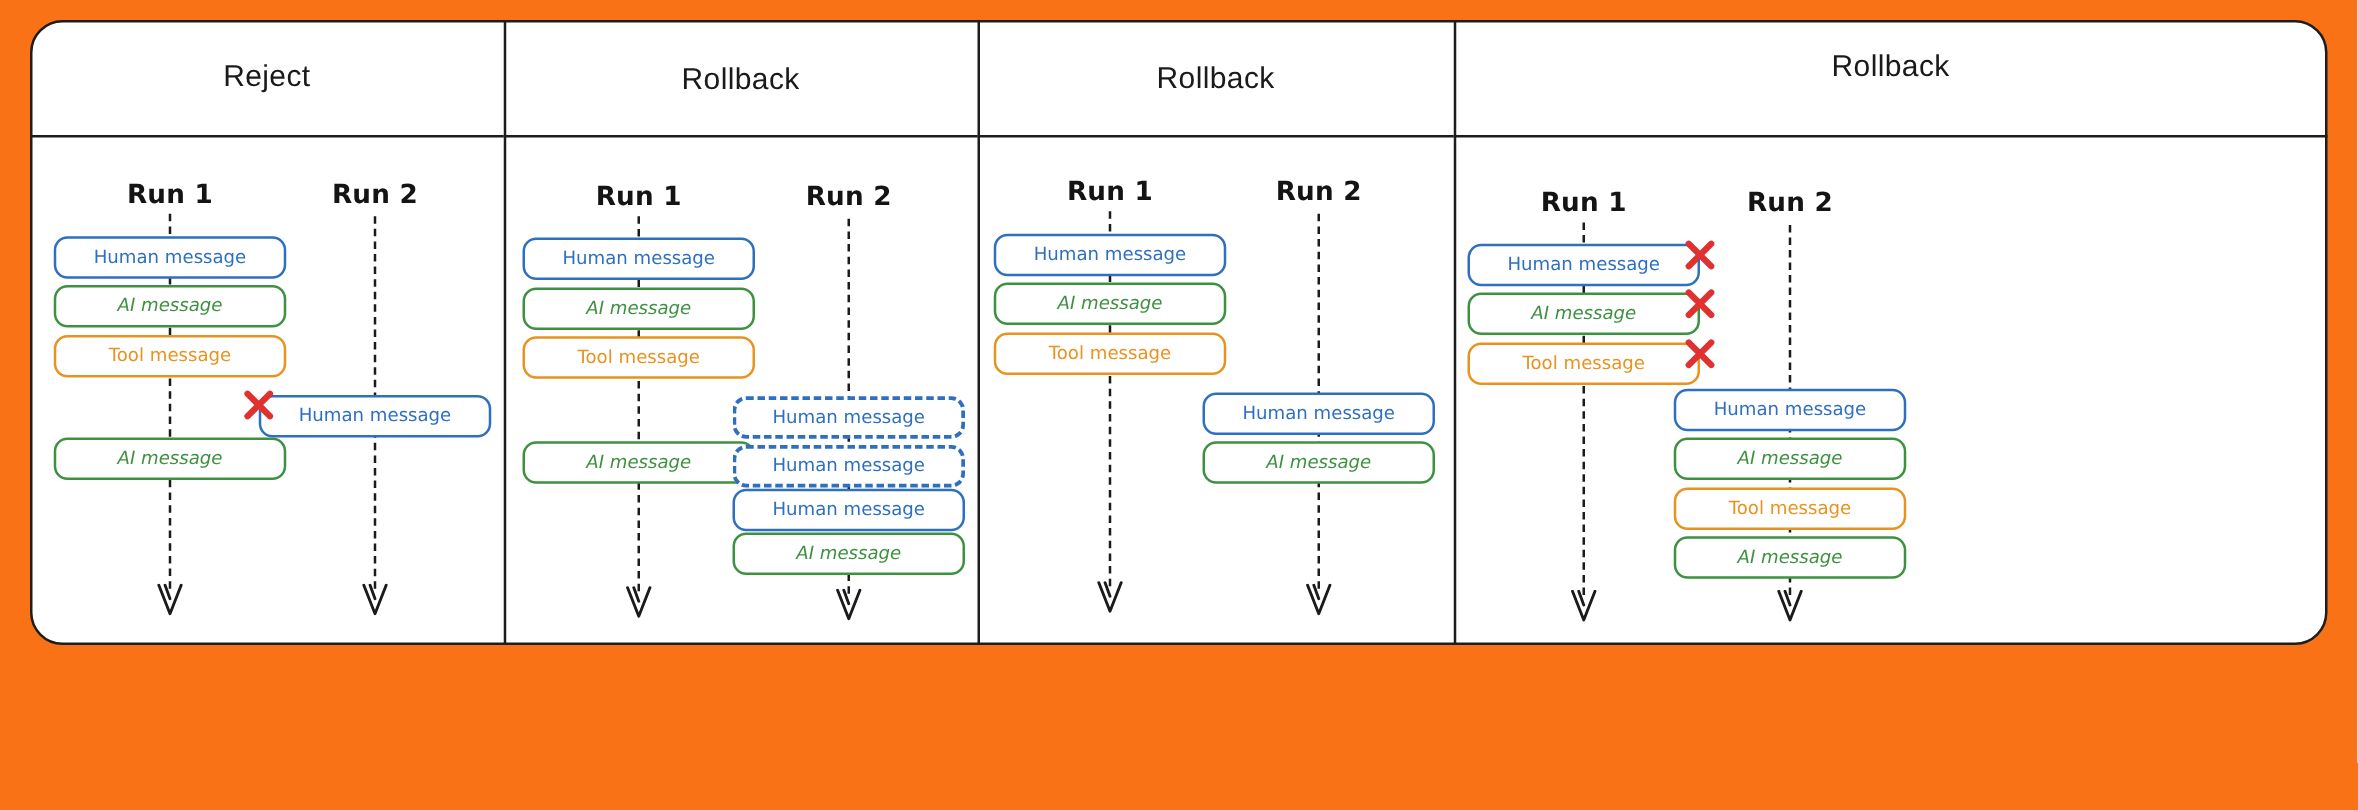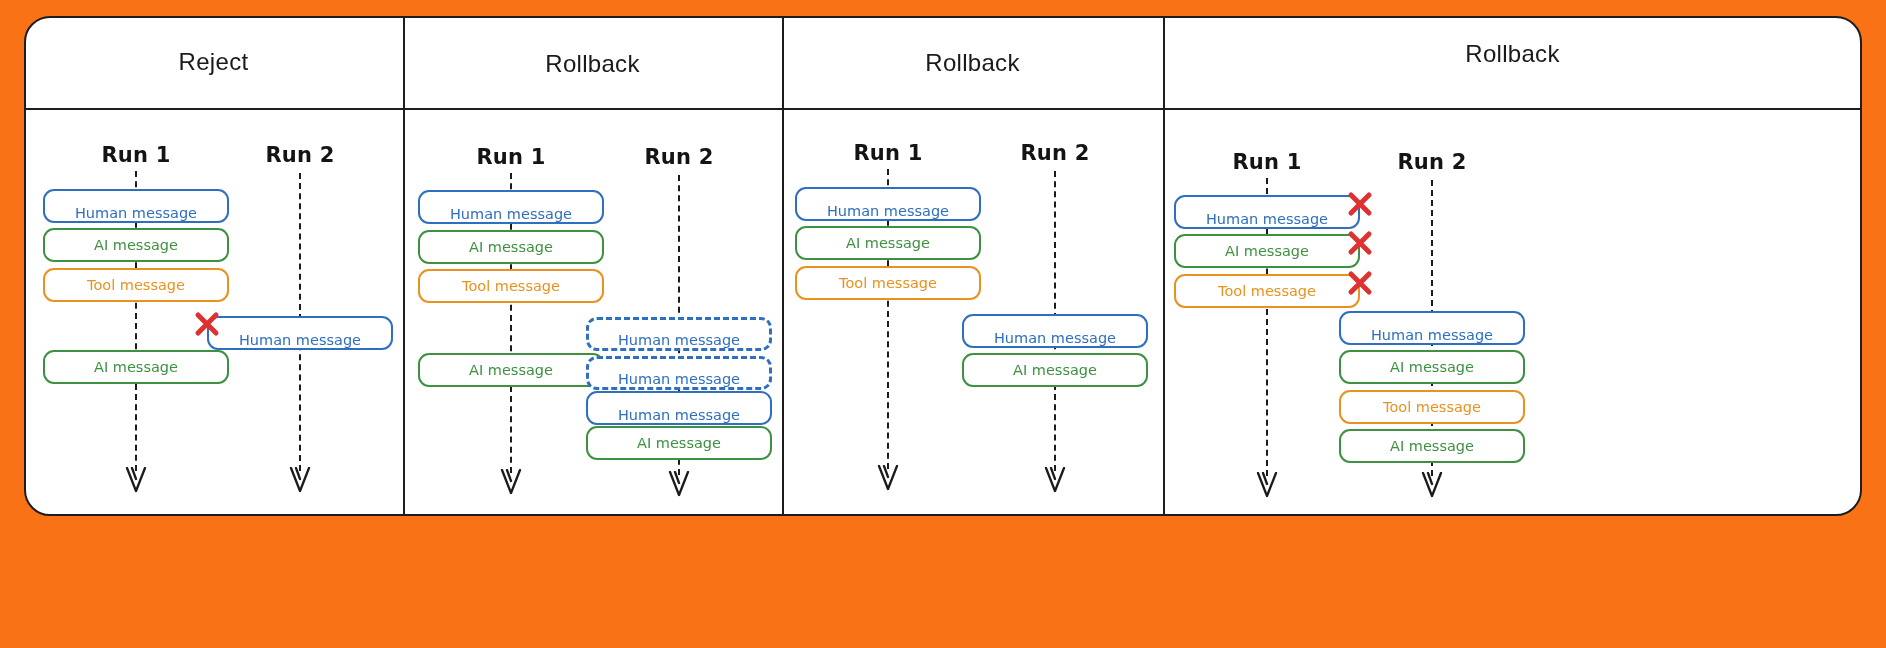--- a/index.html
+++ b/index.html
@@ -93,22 +93,22 @@
     display: flex;
     align-items: center;
     justify-content: center;
     font-family: "DejaVu Sans", sans-serif;
     font-size: 14.5px;
     color: #2f6fc0;
     white-space: nowrap;
     transform: translateX(-50%);
     z-index: 5;
   }
-  .msg.human { border-color: #2f6fc0; color: #2f6fc0; align-items: flex-end; }
-  .msg.ai     { border-color: #3f9142; color: #3f9142; }
+  .msg.human { border-color: #2f6fc0; color: #2f6fc0; }
+  .msg.ai     { border-color: #3f9142; color: #3f9142; font-style: italic; }
   .msg.tool   { border-color: #e8921f; color: #e8921f; align-items: center; }
   .msg.dashed { border-style: dashed; border-width: 3px; }
   .xmark {
     position: absolute;
     width: 26px;
     height: 26px;
     transform: translate(-50%, -50%);
     z-index: 9;
   }
   .xmark svg { display: block; }

